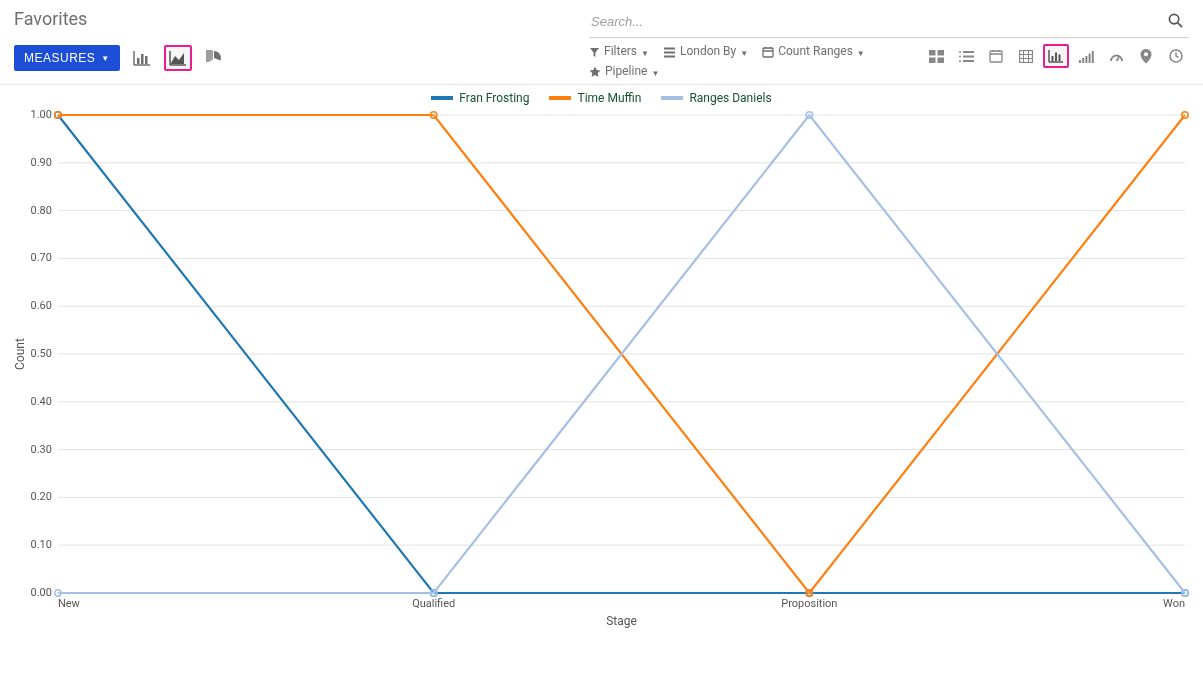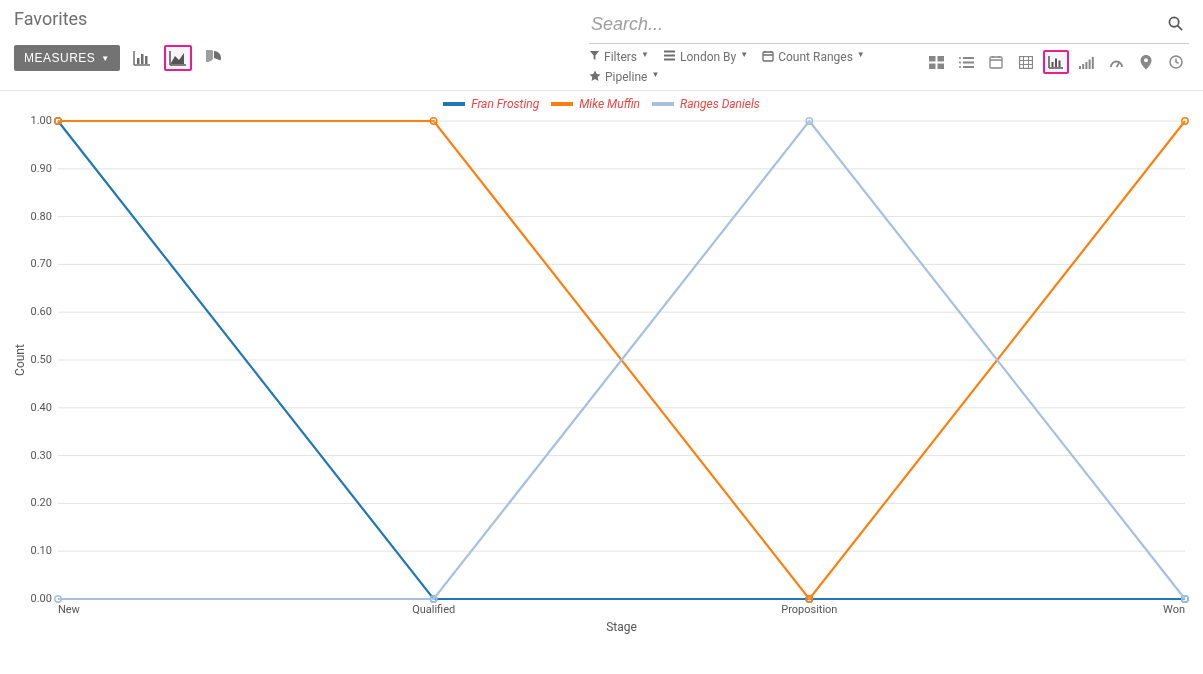--- a/index.html
+++ b/index.html
@@ -14,52 +14,52 @@
     display: flex;
     justify-content: space-between;
     align-items: flex-start;
     padding: 8px 14px 6px 14px;
     border-bottom: 1px solid #e6e6e6;
   }
   .left-area { display:flex; flex-direction:column; gap:10px; }
   .page-title { font-size: 18px; color:#6f6f6f; margin:0 0 6px 0; font-weight:400;}
   .left-controls { display:flex; align-items:center; gap:8px; }
   .btn-measures {
-    background:#737373; color:#fff; border:none; padding:6px 10px;
+    background:#1d4ed8; color:#fff; border:none; padding:6px 10px;
     font-size:12px; letter-spacing:0.5px; display:flex; align-items:center; gap:6px;
     cursor:pointer; border-radius:2px;
   }
   .btn-measures .caret { font-size:8px; }
   .chart-type-btn {
     width:28px; height:26px; display:flex; align-items:center; justify-content:center;
     cursor:pointer; border:1px solid transparent; border-radius:2px;
   }
   .chart-type-btn svg { display:block; }
   .chart-type-btn.active-pink { border:2px solid #e91e8c; background:#f5f5f5; }
   .right-area { display:flex; flex-direction:column; gap:6px; flex:0 0 600px; }
   .search-row { display:flex; align-items:center; border-bottom:1px solid #cfcfcf; padding:2px 0 4px 0;}
   .search-input {
-    flex:1; border:none; outline:none; font-size:18px; padding:4px 2px; color:#555;
+    flex:1; border:none; outline:none; font-size:13px; padding:4px 2px; color:#555;
   }
   .search-input::placeholder{ color:#9e9e9e; font-style:italic;}
   .search-icon-btn { background:none; border:none; cursor:pointer; color:#6f6f6f; font-size:15px;}
   .filter-rows { display:flex; justify-content:space-between; align-items:flex-start; }
   .filter-left { display:flex; flex-wrap:wrap; gap:14px; row-gap:6px; max-width:340px;}
-  .filter-item { display:flex; align-items:flex-start; gap:4px; color:#6f6f6f; font-size:12px; cursor:pointer;}
+  .filter-item { display:flex; align-items:flex-end; gap:4px; color:#6f6f6f; font-size:12px; cursor:pointer;}
   .filter-item .caret { font-size:8px; color:#6f6f6f;}
   .view-switch { display:flex; gap:4px; align-items:center; }
   .view-btn {
     width:26px; height:24px; display:flex; align-items:center; justify-content:center;
     cursor:pointer; color:#878787; border:1px solid transparent; border-radius:2px;
   }
   .view-btn.active-pink { border:2px solid #e91e8c; background:#f5f5f5; color:#555;}
   .view-btn svg{ display:block;}
   
   .chart-wrap { position:relative; width:100%; height:568px; padding:6px 12px 0 12px;}
-  .legend { display:flex; justify-content:center; gap:12px; font-size:12px; color:#ef4444; margin-bottom:4px;font-style:italic;}
+  .legend { display:flex; justify-content:center; gap:20px; font-size:12px; color:#14532d; margin-bottom:4px;}
   .legend-item{display:flex; align-items:center; gap:6px;}
   .legend-swatch{ width:22px; height:4px; display:inline-block;}
   .plot-area{ position:relative; width:100%; height:520px; }
   svg.plot { width:100%; height:100%; }
   .grid-line{ stroke:#e3e3e3; stroke-width:1;}
   .axis-text{ font-size:11px; fill:#555;}
   .axis-label{ font-size:12px; fill:#555;}
   .series-line{ fill:none; stroke-width:2.2;}
   .series-pt{ stroke-width:1.5; fill:#fff;}
 </style>
@@ -209,21 +209,21 @@
 </div>
 
 <div class="chart-wrap">
   <div class="legend" id="legend">
       <div class="legend-item">
         <span class="legend-swatch" style="background: rgb(31, 119, 180);"></span>
         <span>Fran Frosting</span>
       </div>
       <div class="legend-item">
         <span class="legend-swatch" style="background: rgb(255, 127, 14);"></span>
-        <span>Mike Muffin</span>
+        <span>Time Muffin</span>
       </div>
       <div class="legend-item">
         <span class="legend-swatch" style="background: rgb(166, 192, 228);"></span>
         <span>Ranges Daniels</span>
       </div>
     </div>
   <div class="plot-area">
     <svg class="plot" viewBox="0 0 1180 520" preserveAspectRatio="none" id="plotsvg">
         <line class="grid-line" x1="46" y1="484" x2="1174" y2="484"></line>
         <text class="axis-text" x="40" y="487" text-anchor="end">0.00</text>

